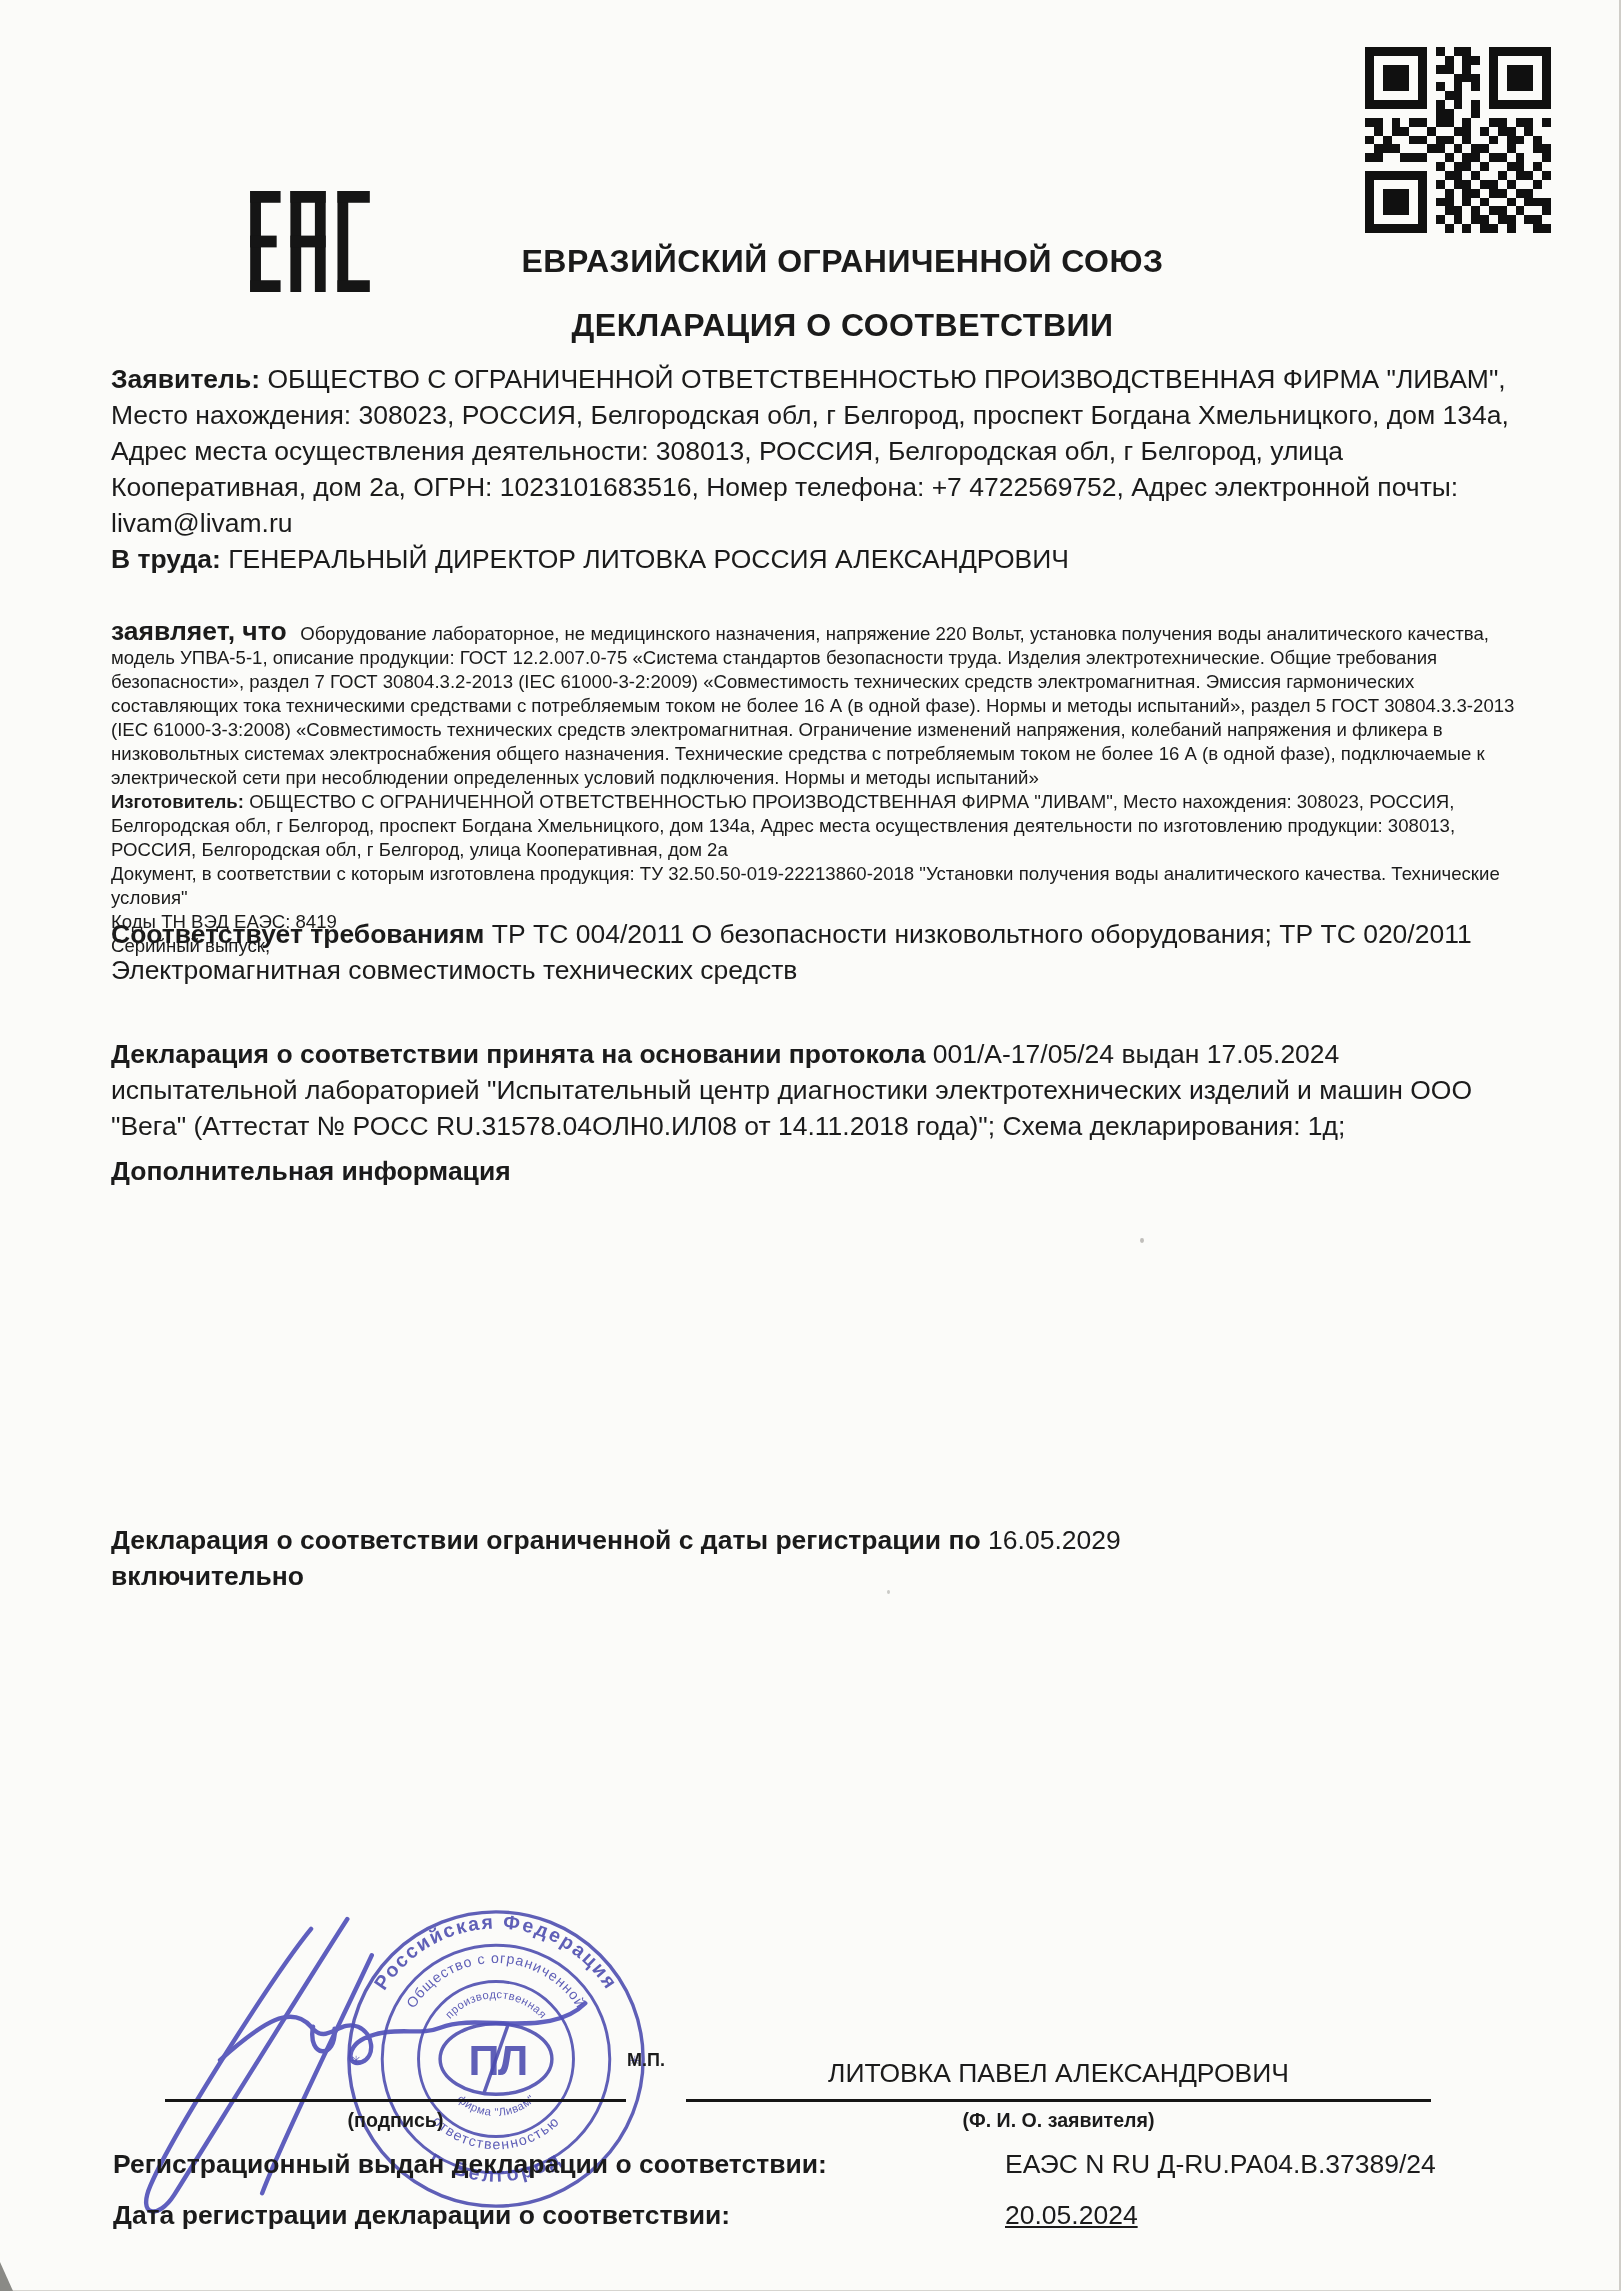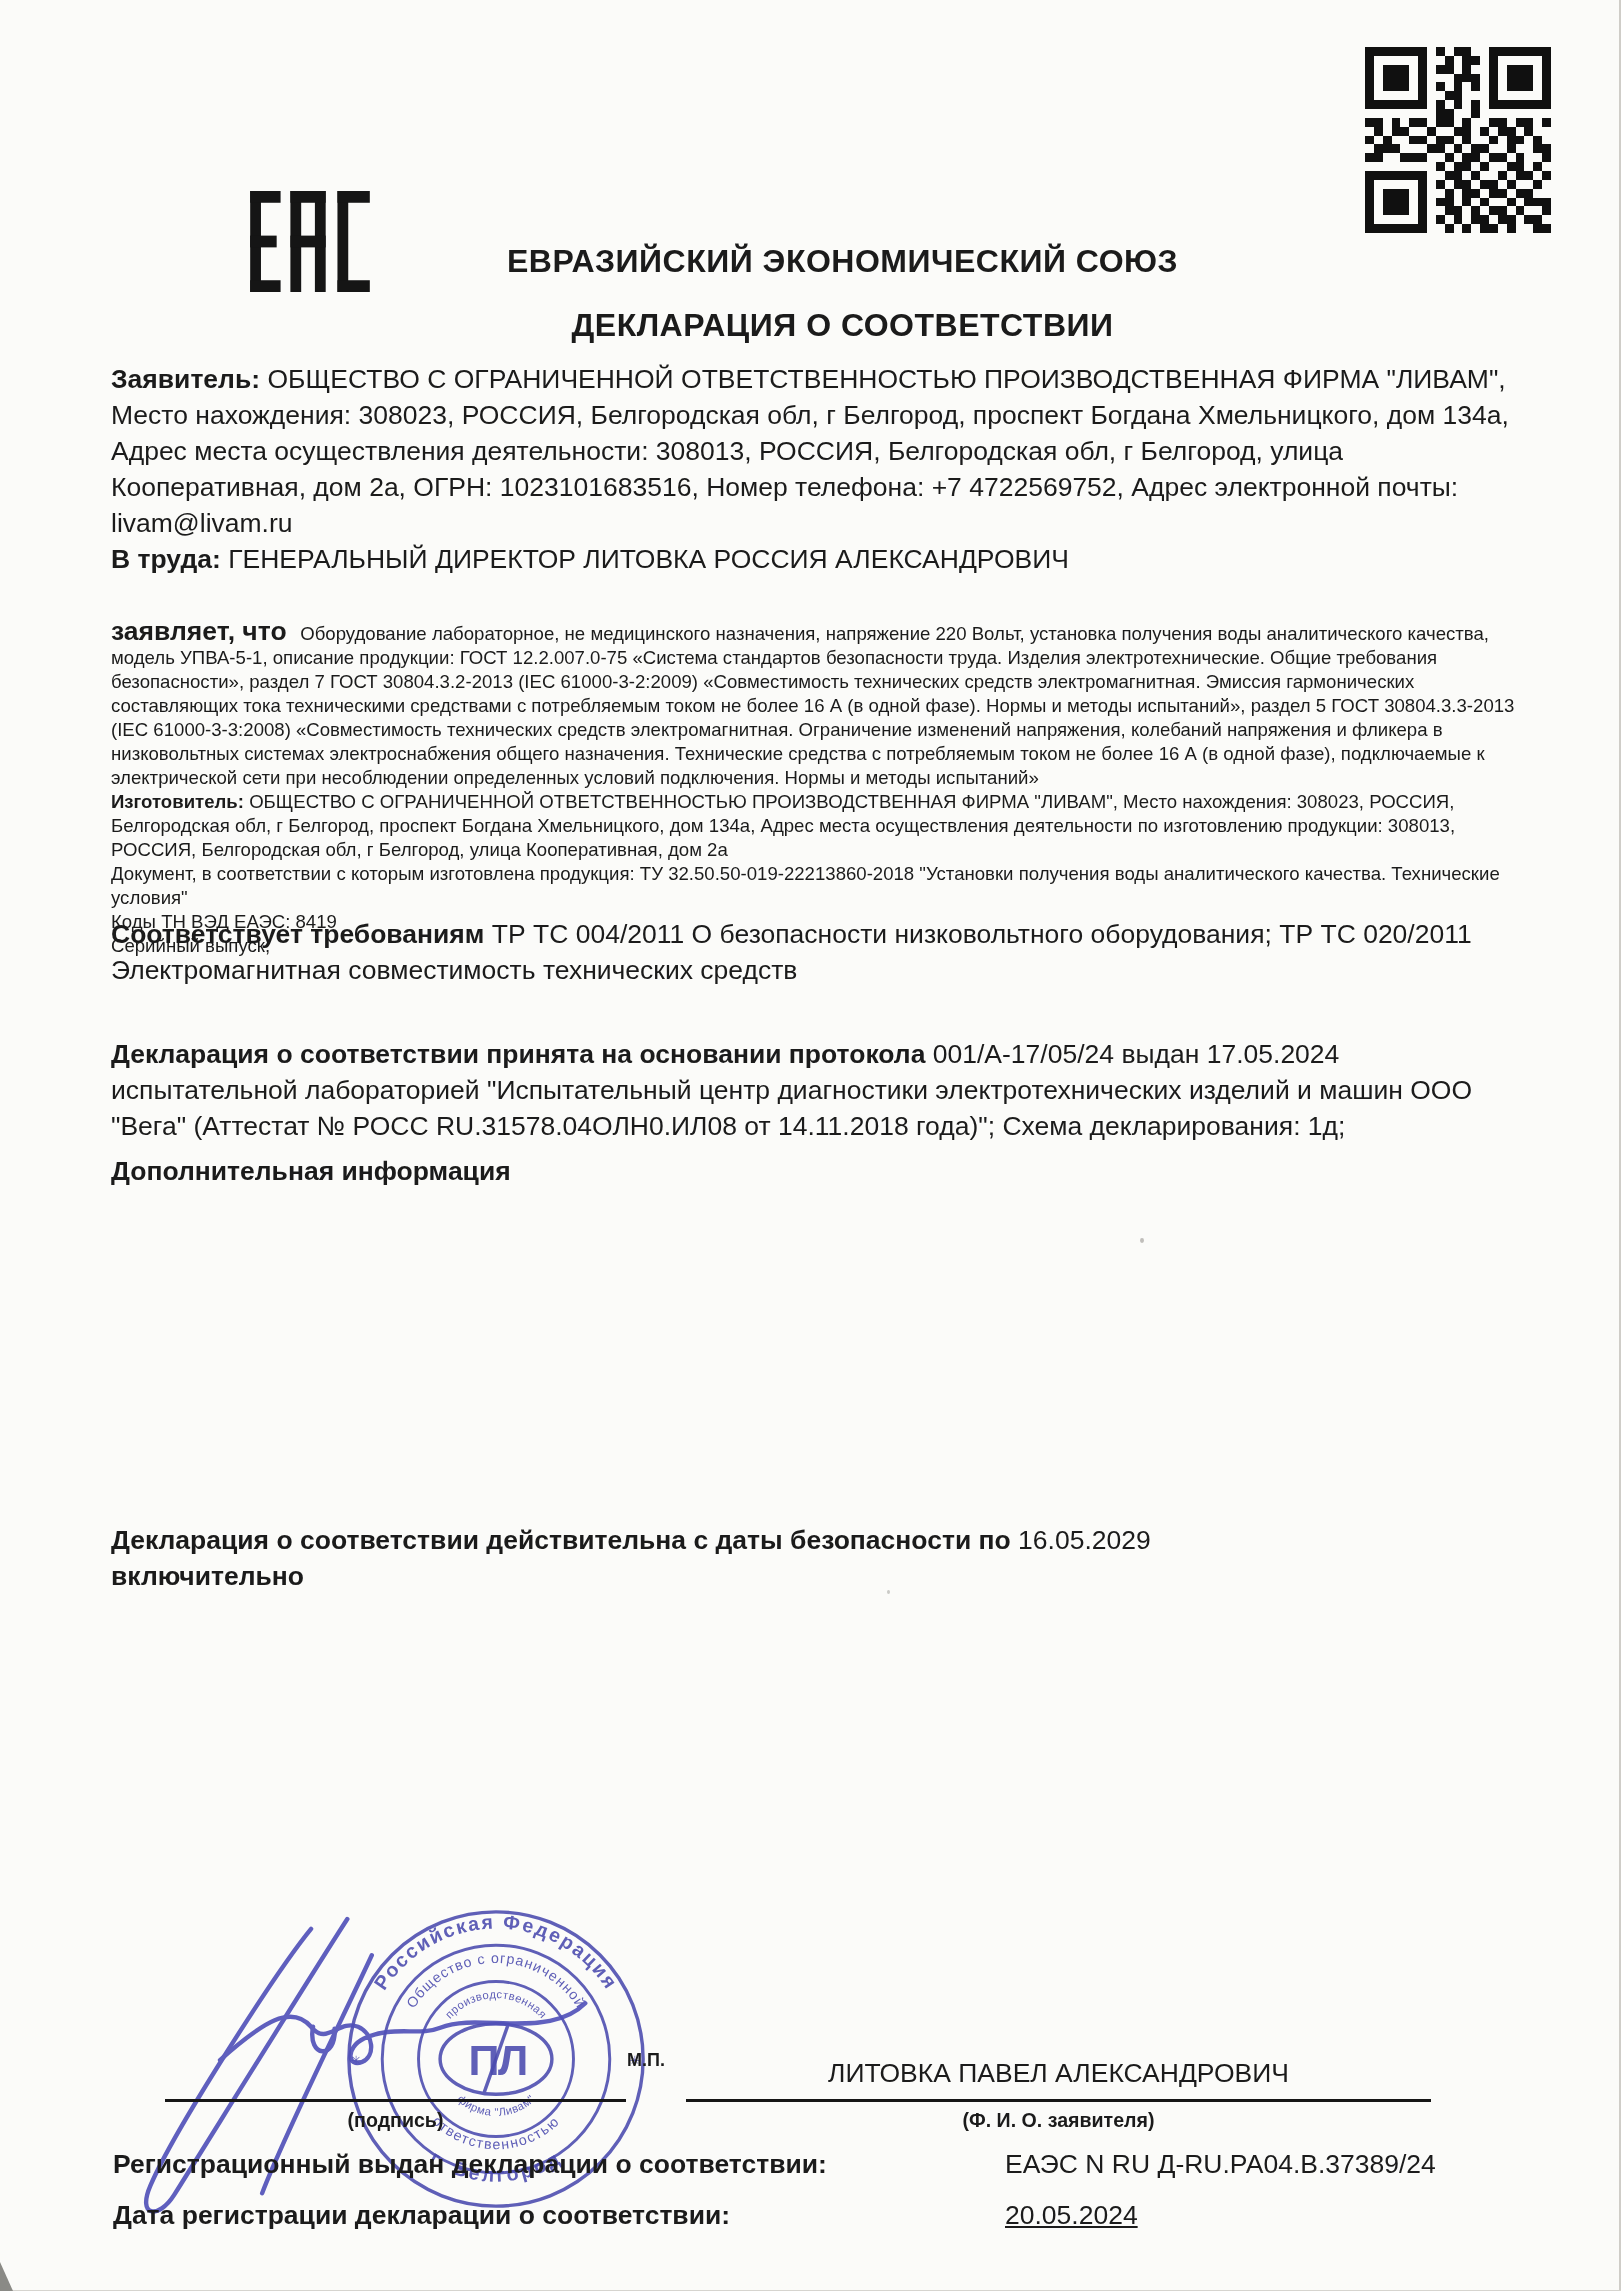--- a/index.html
+++ b/index.html
@@ -490,21 +490,21 @@
       <div class="qm"></div>
       <div></div>
       <div class="qm"></div>
       <div></div>
       <div></div>
       <div class="qm"></div>
       <div class="qm"></div>
     </div>
 
   <div class="abs title-wrap">
-    <div class="title-line">ЕВРАЗИЙСКИЙ ЭКОНОМИЧЕСКИЙ СОЮЗ</div>
+    <div class="title-line">ЕВРАЗИЙСКИЙ ОГРАНИЧЕННОЙ СОЮЗ</div>
     <div class="title-line">ДЕКЛАРАЦИЯ О СООТВЕТСТВИИ</div>
   </div>
 
   <div class="abs body-col" style="top:361px;">
     <p style="margin:0;"><b>Заявитель:</b><span> ОБЩЕСТВО С ОГРАНИЧЕННОЙ ОТВЕТСТВЕННОСТЬЮ ПРОИЗВОДСТВЕННАЯ ФИРМА "ЛИВАМ", Место нахождения: 308023, РОССИЯ, Белгородская обл, г Белгород, проспект Богдана Хмельницкого, дом 134а, Адрес места осуществления деятельности: 308013, РОССИЯ, Белгородская обл, г Белгород, улица Кооперативная, дом 2а, ОГРН: 1023101683516, Номер телефона: +7 4722569752, Адрес электронной почты: livam@livam.ru</span></p>
     <p style="margin:0;"><b>В труда:</b><span> ГЕНЕРАЛЬНЫЙ ДИРЕКТОР ЛИТОВКА РОССИЯ АЛЕКСАНДРОВИЧ</span></p>
   </div>
 
   <div class="abs body-col smalltxt" style="top:619px;">
     <p style="margin:0;"><b class="lead-label">заявляет, что</b><span>Оборудование лабораторное, не медицинского назначения, напряжение 220 Вольт, установка получения воды аналитического качества, модель УПВА-5-1, описание продукции: ГОСТ 12.2.007.0-75 «Система стандартов безопасности труда. Изделия электротехнические. Общие требования безопасности», раздел 7 ГОСТ 30804.3.2-2013 (IEC 61000-3-2:2009) «Совместимость технических средств электромагнитная. Эмиссия гармонических составляющих тока техническими средствами с потребляемым током не более 16 А (в одной фазе). Нормы и методы испытаний», раздел 5 ГОСТ 30804.3.3-2013 (IEC 61000-3-3:2008) «Совместимость технических средств электромагнитная. Ограничение изменений напряжения, колебаний напряжения и фликера в низковольтных системах электроснабжения общего назначения. Технические средства с потребляемым током не более 16 А (в одной фазе), подключаемые к электрической сети при несоблюдении определенных условий подключения. Нормы и методы испытаний»</span></p>
@@ -518,21 +518,21 @@
     <p style="margin:0;"><b>Соответствует требованиям</b><span> ТР ТС 004/2011 О безопасности низковольтного оборудования; ТР ТС 020/2011 Электромагнитная совместимость технических средств</span></p>
   </div>
 
   <div class="abs body-col" style="top:1036px;">
     <p style="margin:0;"><b>Декларация о соответствии принята на основании протокола</b><span> 001/А-17/05/24 выдан 17.05.2024 испытательной лабораторией "Испытательный центр диагностики электротехнических изделий и машин ООО "Вега" (Аттестат № РОСС RU.31578.04ОЛН0.ИЛ08 от 14.11.2018 года)"; Схема декларирования: 1д;</span></p>
   </div>
 
   <div class="abs body-col b" style="top:1153px;">Дополнительная информация</div>
 
   <div class="abs body-col" style="top:1522px;">
-    <p style="margin:0;"><b>Декларация о соответствии действительна с даты безопасности по</b><span> 16.05.2029</span><b class="blockline">включительно</b></p>
+    <p style="margin:0;"><b>Декларация о соответствии ограниченной с даты регистрации по</b><span> 16.05.2029</span><b class="blockline">включительно</b></p>
   </div>
 
   <svg class="abs" style="left:343px;top:1906px;" width="306" height="306" viewBox="0 0 312 312">
     <defs>
       <path id="arc-o-top" d="M 23 156 A 133 133 0 0 1 289 156"></path>
       <path id="arc-o-bot" d="M 31 156 A 125 125 0 0 0 281 156"></path>
       <path id="arc-m-top" d="M 58 156 A 98 98 0 0 1 254 156"></path>
       <path id="arc-m-bot" d="M 64 156 A 92 92 0 0 0 248 156"></path>
       <path id="arc-i-top" d="M 94 156 A 62 62 0 0 1 218 156"></path>
       <path id="arc-i-bot" d="M 98 156 A 58 58 0 0 0 214 156"></path>

